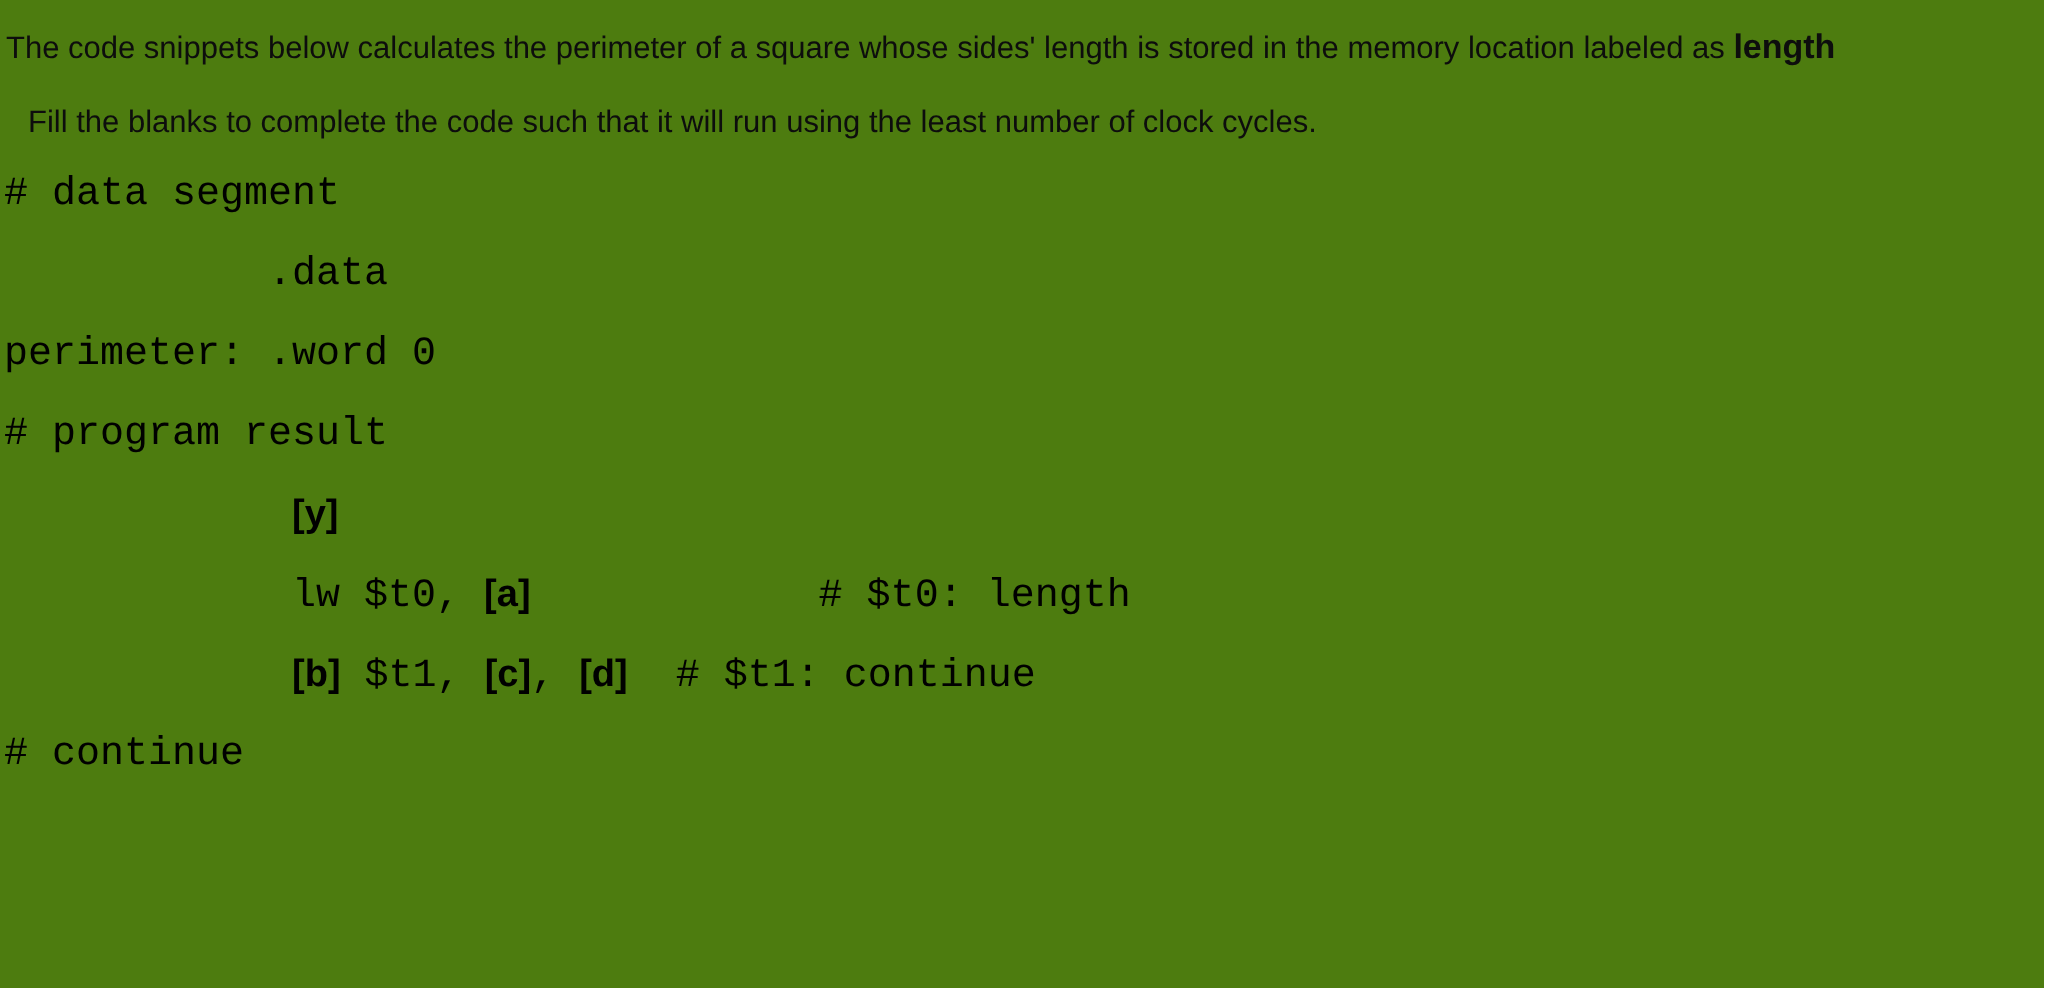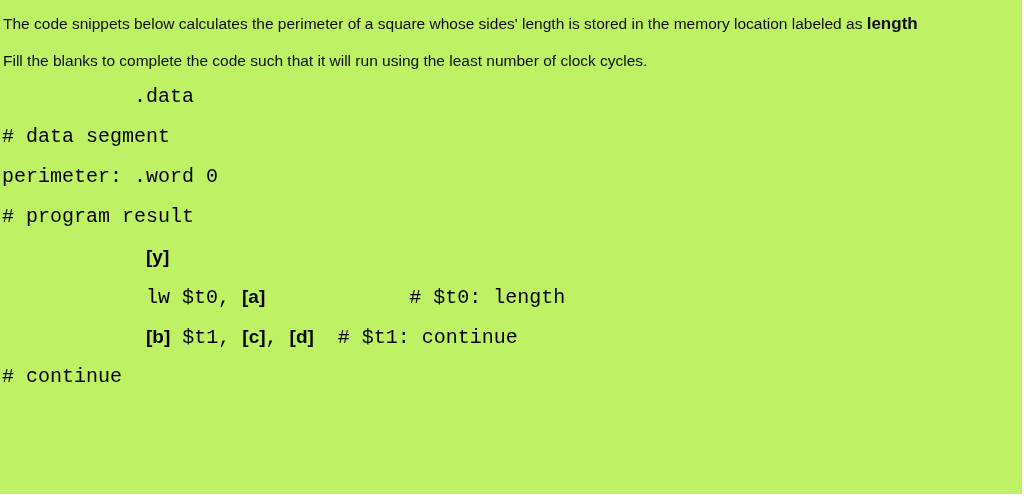--- a/index.html
+++ b/index.html
@@ -8,36 +8,36 @@
     background: #ffffff;
     font-family: "Liberation Sans", sans-serif;
     color: #0d0d0d;
     overflow: hidden;
     position: relative;
   }
   .content {
     position: absolute;
     left: 0; top: 0;
     width: 1022px; height: 494px;
-    background: #bef264;
+    background: #4d7c0f;
     overflow: hidden;
   }
   .intro {
     padding: 12px 2px 0 3px;
     font-size: 15.5px;
     line-height: 24px;
   }
   .intro-line { white-space: nowrap; }
   .b {
     font-weight: 700;
     font-size: 17px;
   }
   .instruction {
     margin-top: 13px;
-    padding-left: 3px;
+    padding-left: 14px;
     font-size: 15.5px;
     line-height: 24px;
   }
   .code-block {
     margin-top: 4px;
     padding-left: 2px;
   }
   .code-line {
     font-family: "Liberation Mono", monospace;
     font-size: 20px;
@@ -59,23 +59,23 @@
 <div class="content">
 
   <div class="intro">
     <div class="intro-line"><span>The code snippets below calculates the perimeter of a square whose sides' length is stored in the memory location labeled as </span><span class="b">length</span></div>
   </div>
 
   <div class="instruction">Fill the blanks to complete the code such that it will run using the least number of clock cycles.</div>
 
   <div class="code-block">
 
+    <div class="code-line"># data segment</div>
+
     <div class="code-line">           .data</div>
-
-    <div class="code-line"># data segment</div>
 
 
     <div class="code-line">perimeter: .word 0</div>
 
     <div class="code-line"># program result</div>
 
     <div class="code-line"><span>            </span><span class="blank">[y]</span></div>
 
     <div class="code-line"><span>            lw $t0, </span><span class="blank">[a]</span><span>            # $t0: length</span></div>
 

